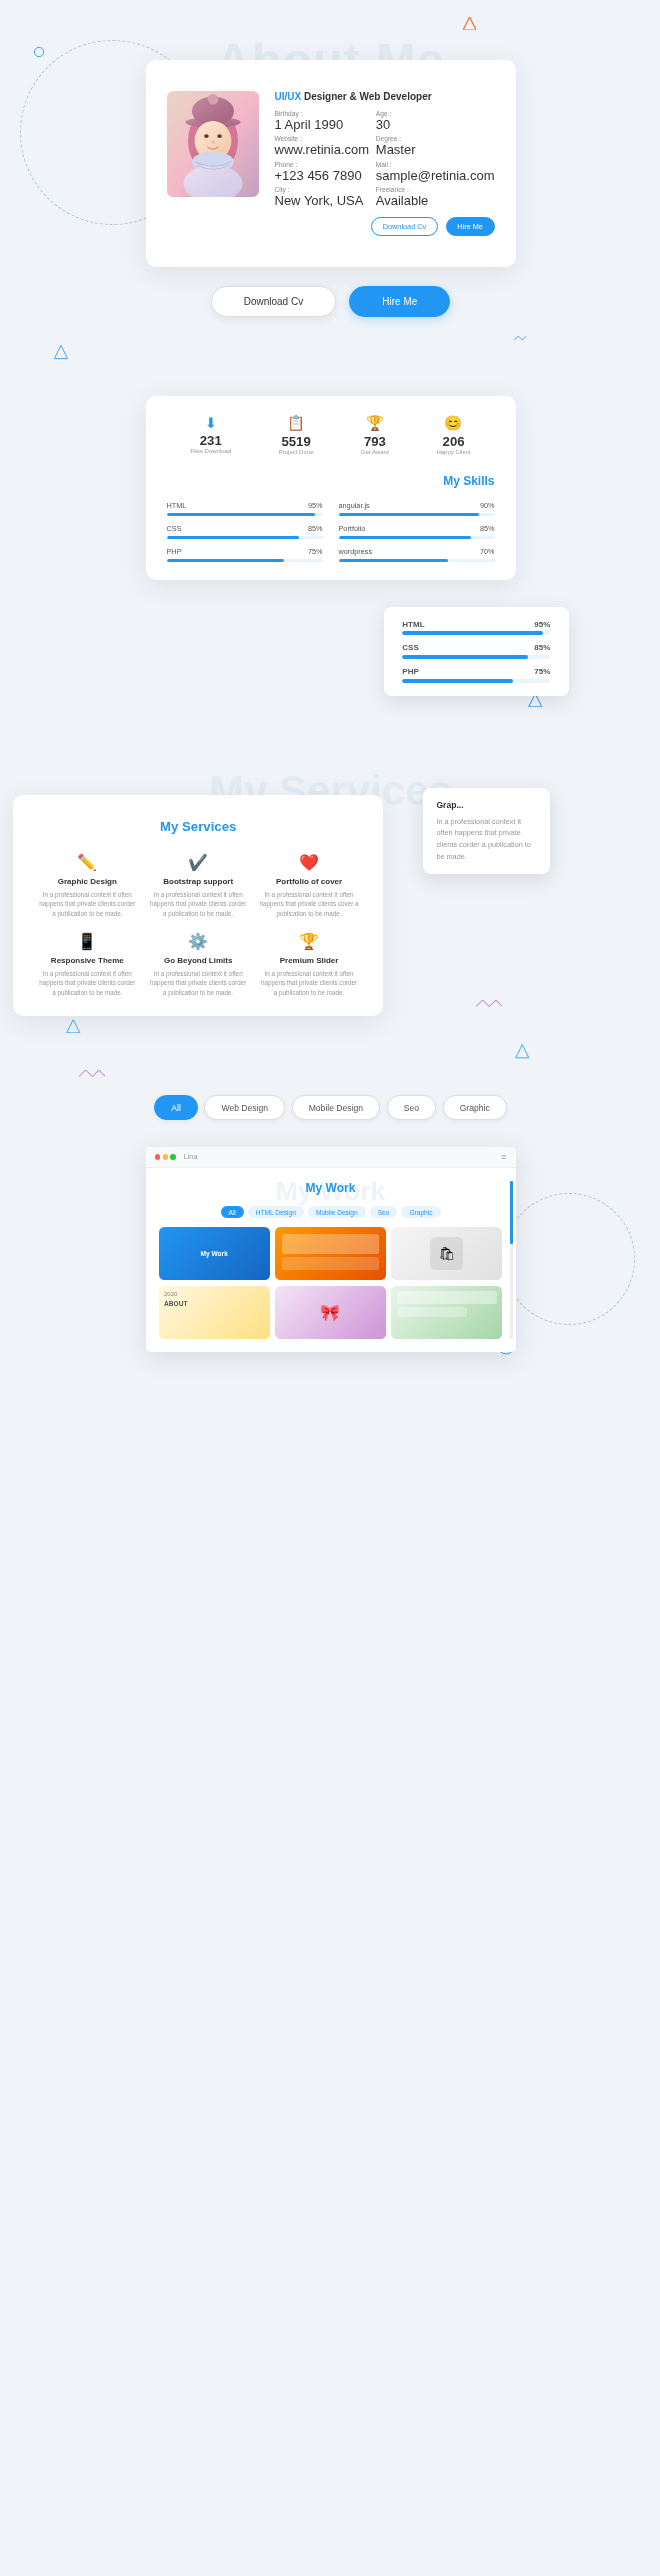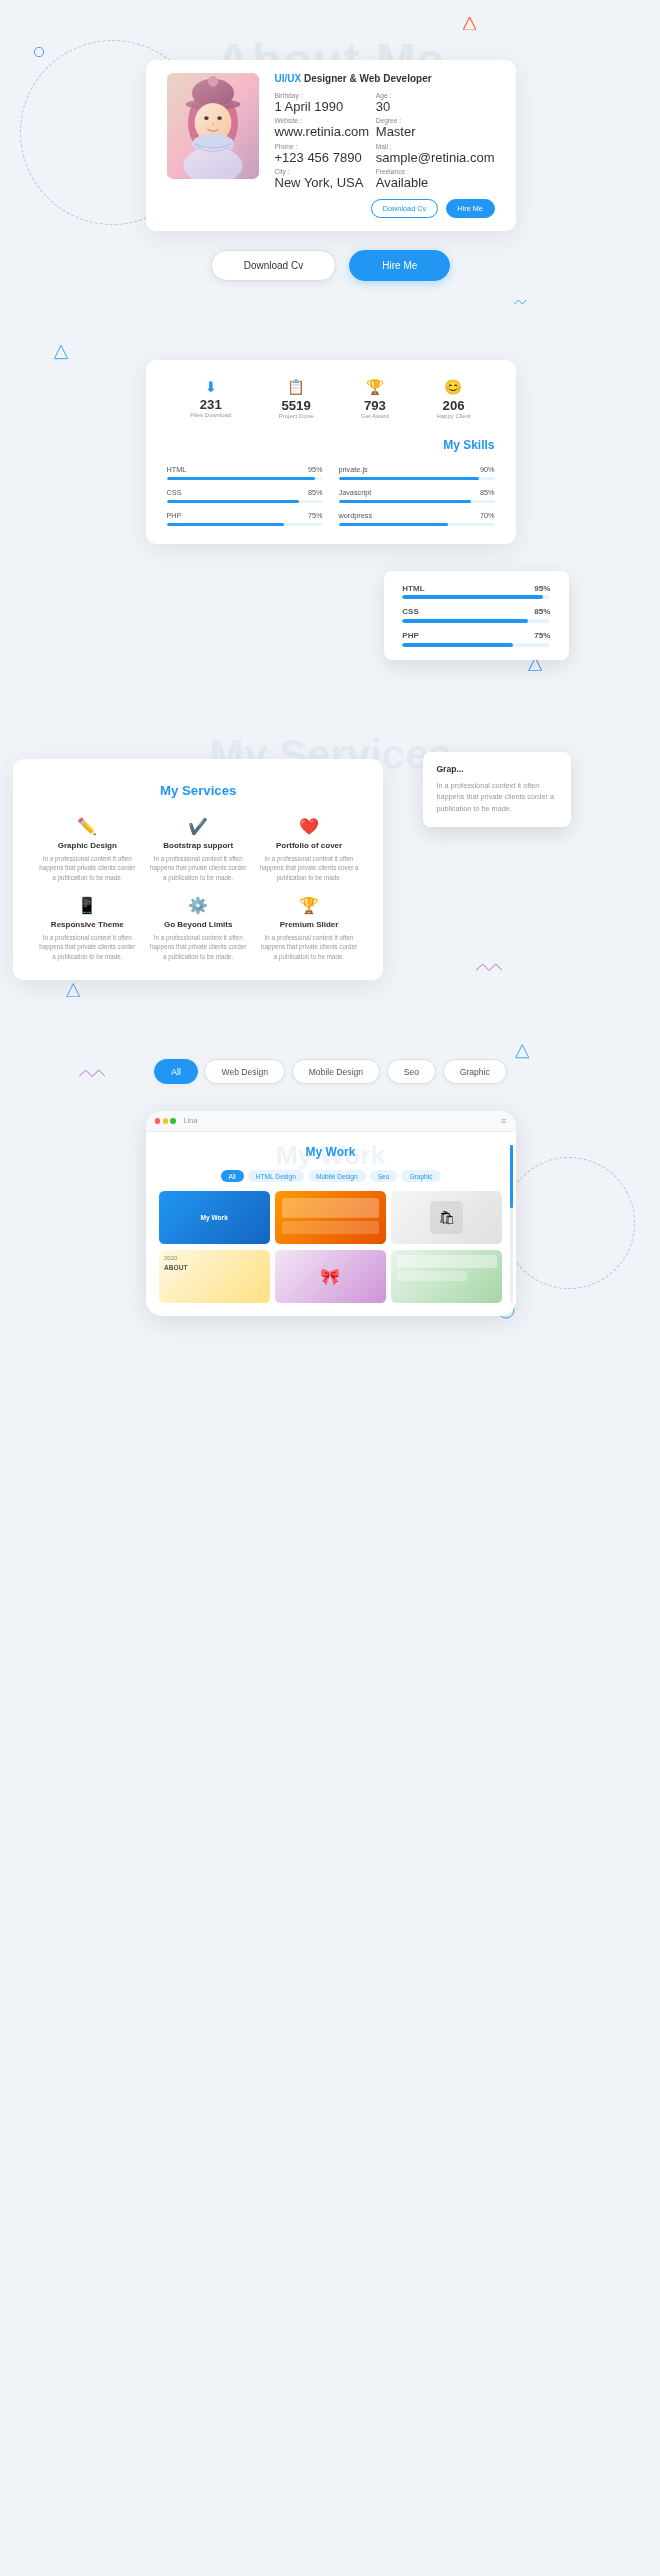--- a/index.html
+++ b/index.html
@@ -37,21 +37,21 @@
       transform: translateX(-50%);
       white-space: nowrap;
       letter-spacing: 1.3px;
       user-select: none;
     }
 
     .about-card {
       background: #fff;
       border-radius: 10.6px;
       box-shadow: 0 5.3px 26.4px rgba(0,0,0,0.08);
-      padding: 13px 21px;
+      padding: 31px 21px;
       width: 370px;
       position: relative;
       z-index: 2;
       margin-top: 20px;
     }
 
     .about-card-inner {
       display: flex;
       gap: 16px;
     }
@@ -377,21 +377,21 @@
       color: #999;
       line-height: 1.5;
     }
 
     
     .service-tooltip {
       background: #fff;
       border-radius: 8px;
       box-shadow: 0 5.3px 20px rgba(0,0,0,0.12);
       padding: 12px 13.2px;
-      width: 148px;
+      width: 127px;
       position: relative;
       z-index: 3;
       margin-top: 13.2px;
       align-self: flex-start;
       margin-left: 40px;
     }
 
     .tooltip-title {
       font-size: 8.6px;
       font-weight: 700;
@@ -434,21 +434,21 @@
     }
 
     .filter-btn.active {
       background: #2196f3;
       border-color: #2196f3;
       color: #fff;
     }
 
     .work-browser {
       background: #fff;
-      border-radius: 16px;
+      border-radius: 5px;
       box-shadow: 0 5.3px 26.4px rgba(0,0,0,0.1);
       width: 370px;
       overflow: hidden;
       position: relative;
       z-index: 2;
     }
 
     .browser-top {
       background: #f8f9fa;
       border-bottom: 0.7px solid #eee;
@@ -784,41 +784,41 @@
               <span>HTML</span>
               <span>95%</span>
             </div>
           <div class="skill-bar-bg">
               <div class="skill-bar-fill" style="width:95%"></div>
             </div>
         </div>
 
         <div class="skill-item">
           <div class="skill-header">
-              <span>private.js</span>
+              <span>angular.js</span>
               <span>90%</span>
             </div>
           <div class="skill-bar-bg">
               <div class="skill-bar-fill" style="width:90%"></div>
             </div>
         </div>
 
         <div class="skill-item">
           <div class="skill-header">
               <span>CSS</span>
               <span>85%</span>
             </div>
           <div class="skill-bar-bg">
               <div class="skill-bar-fill" style="width:85%"></div>
             </div>
         </div>
 
         <div class="skill-item">
           <div class="skill-header">
-              <span>Javascript</span>
+              <span>Portfolio</span>
               <span>85%</span>
             </div>
           <div class="skill-bar-bg">
               <div class="skill-bar-fill" style="width:85%"></div>
             </div>
         </div>
 
         <div class="skill-item">
           <div class="skill-header">
               <span>PHP</span>

